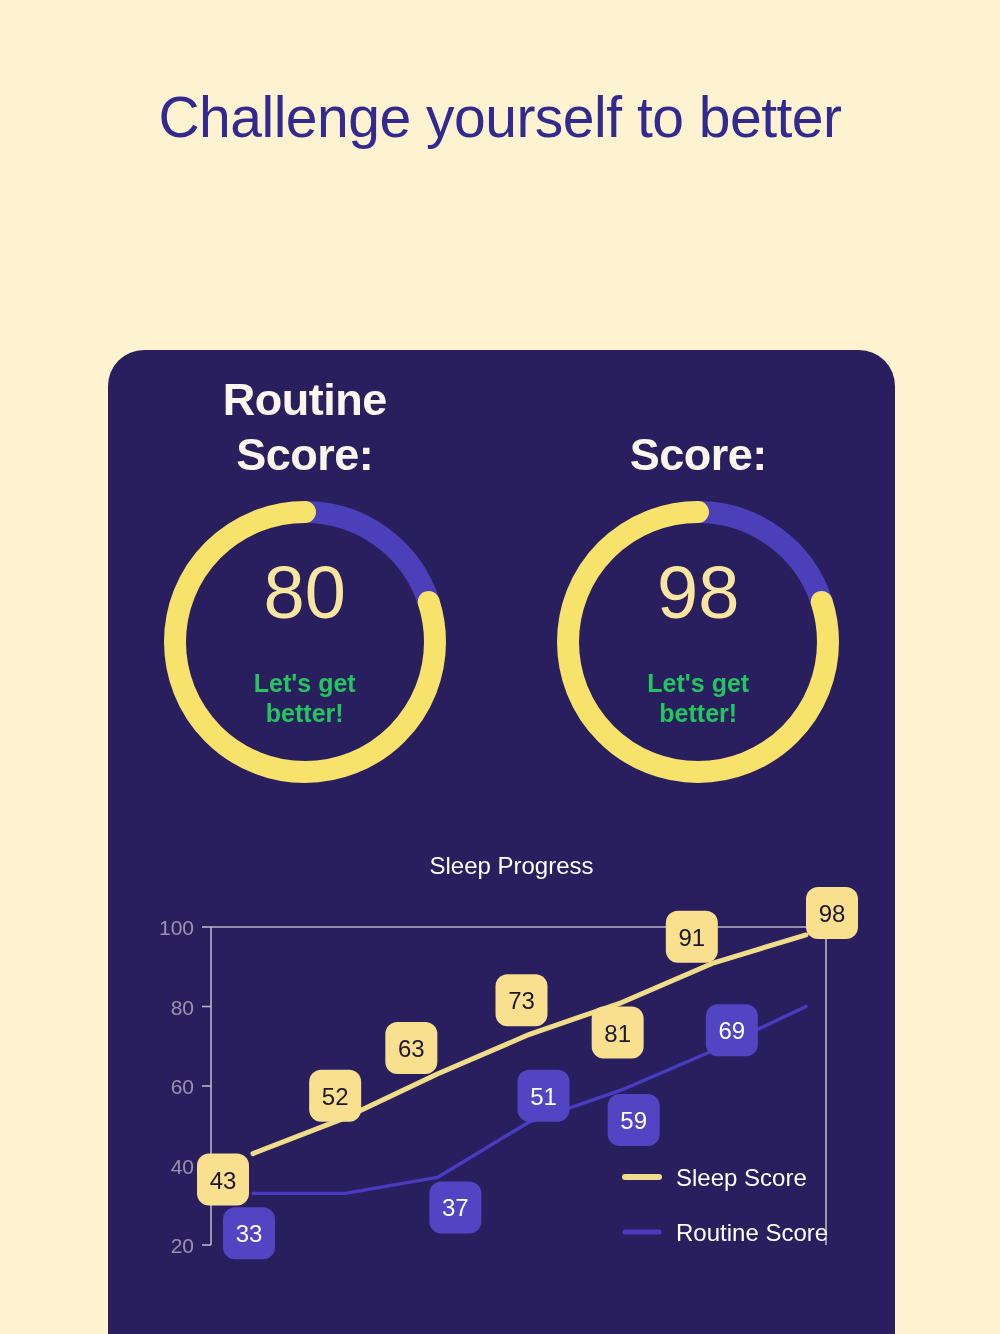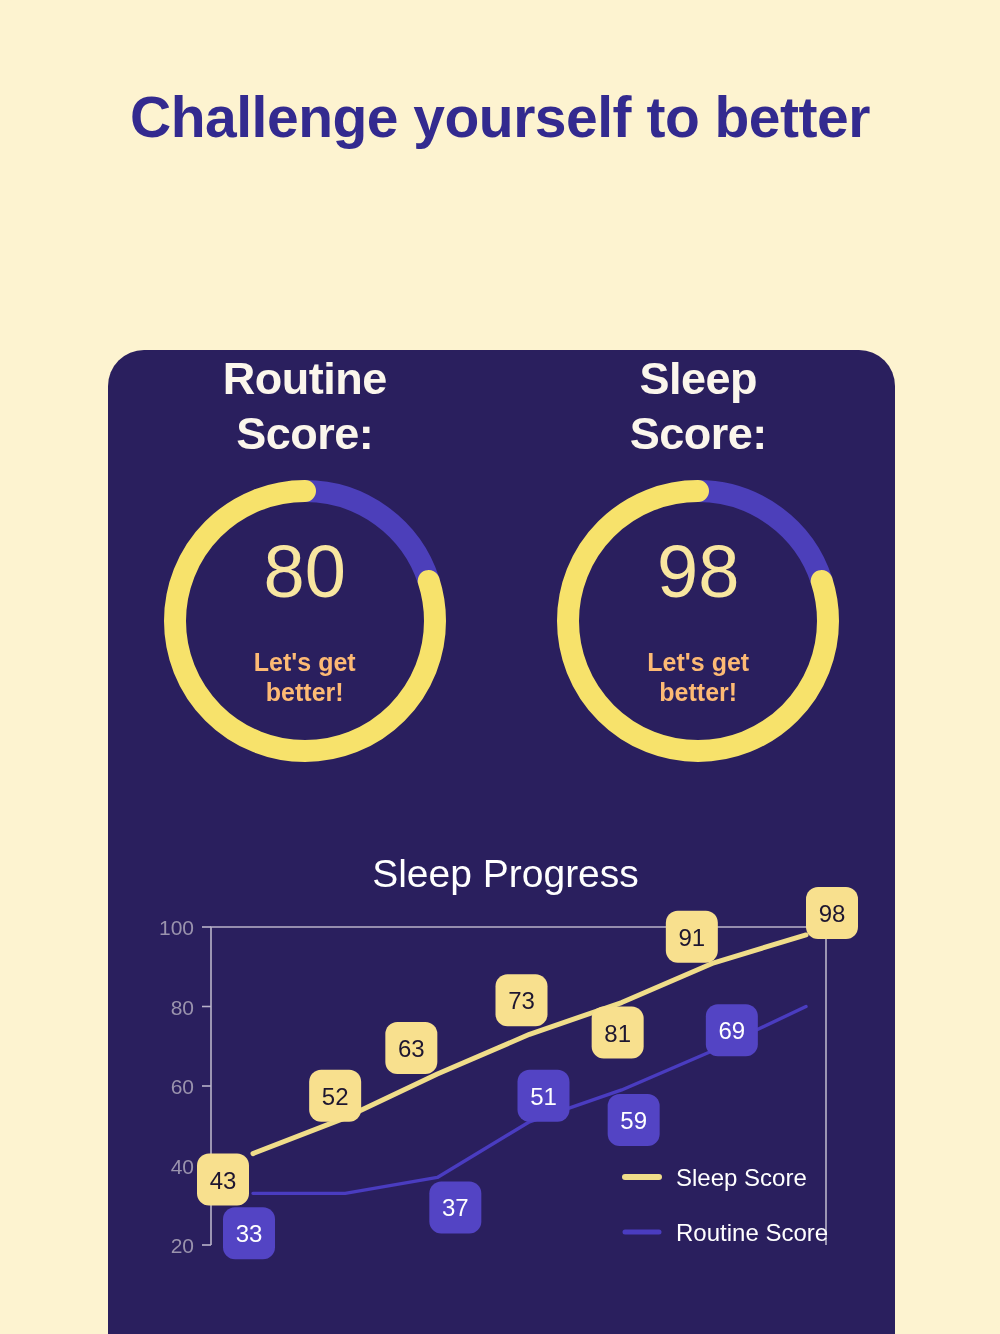--- a/index.html
+++ b/index.html
@@ -10,58 +10,58 @@
     border-radius:14px;
   }
   .page{position:relative;width:1000px;height:1334px;background:#fdf3d0;border-radius:14px;overflow:hidden;}
 
   
   .headline{
     position:absolute;left:0;top:82px;width:1000px;
     text-align:center;
     color:#332a8f;
     font-size:57px;
-    font-weight:bold;
+    font-weight:normal;
     line-height:70px;
     letter-spacing:-0.5px;
     padding:0 28px;
     box-sizing:border-box;
   }
   .headline span{display:block;}
 
   
   .card{
     position:absolute;left:108px;top:350px;width:787px;height:984px;
     background:#2a1f5e;
     border-radius:36px 36px 0 0;
     overflow:hidden;
   }
 
   
   .rings{position:absolute;left:0;top:0;width:787px;height:470px;display:flex;}
   .ring-col{flex:1;display:flex;flex-direction:column;align-items:center;}
   .ring-title{
-    margin-top:1px;
+    margin-top:22px;
     color:#fbf6ec;font-size:45px;font-weight:bold;line-height:55px;
     text-align:center;letter-spacing:-0.5px;
   }
   .ring-wrap{position:relative;width:292px;height:292px;margin-top:14px;}
   .ring-wrap svg{position:absolute;left:0;top:0;}
   .ring-center{
     position:absolute;left:0;top:0;width:292px;height:292px;
     display:flex;flex-direction:column;align-items:center;justify-content:center;
   }
   .ring-value{color:#f8e6a0;font-size:74px;font-weight:normal;line-height:74px;}
-  .ring-sub{color:#fdba74;font-size:25px;font-weight:bold;line-height:30px;text-align:center;margin-top:38px;}
+  .ring-sub{color:#22c55e;font-size:25px;font-weight:bold;line-height:30px;text-align:center;margin-top:38px;}
 
   
   .chart{position:absolute;left:0;top:470px;width:787px;height:514px;}
   .chart-title{
-    position:absolute;left:4px;top:32px;width:787px;text-align:center;
-    color:#ffffff;font-size:39px;
+    position:absolute;left:10px;top:32px;width:787px;text-align:center;
+    color:#ffffff;font-size:24px;
   }
   .chart-svg{position:absolute;left:0;top:0;}
   .tick-label{fill:#9a93ad;font-size:21px;font-family:"Liberation Sans",sans-serif;}
   .legend-label{fill:#ffffff;font-size:24px;font-family:"Liberation Sans",sans-serif;}
   .dl-text-dark{fill:#1d1630;font-size:24px;font-family:"Liberation Sans",sans-serif;text-anchor:middle;}
   .dl-text-light{fill:#ffffff;font-size:24px;font-family:"Liberation Sans",sans-serif;text-anchor:middle;}
 </style>
 </head>
 <body>
 
@@ -92,21 +92,21 @@
             <div class="ring-sub">
               <span>Let's get</span><br>
               <span>better!</span>
             </div>
           </div>
         </div>
       </div>
 
       <div class="ring-col">
         <div class="ring-title">
-          <span>Sleep</span><br>
+          <br>
           <span>Score:</span>
         </div>
         <div class="ring-wrap">
           <svg width="292" height="292" viewBox="0 0 292 292" aria-hidden="true">
             <circle cx="146" cy="146" r="130" fill="none" stroke="#4c3fba" stroke-width="22" stroke-linecap="round" stroke-dasharray="163.4 653.5" stroke-dashoffset="0" transform="rotate(-90 146 146)"></circle>
             <circle cx="146" cy="146" r="130" fill="none" stroke="#f7e26b" stroke-width="22" stroke-linecap="round" stroke-dasharray="653.5 816.8" stroke-dashoffset="-163.4" transform="rotate(-90 146 146)"></circle>
           </svg>
           <div class="ring-center">
             <div class="ring-value">98</div>
             <div class="ring-sub">

